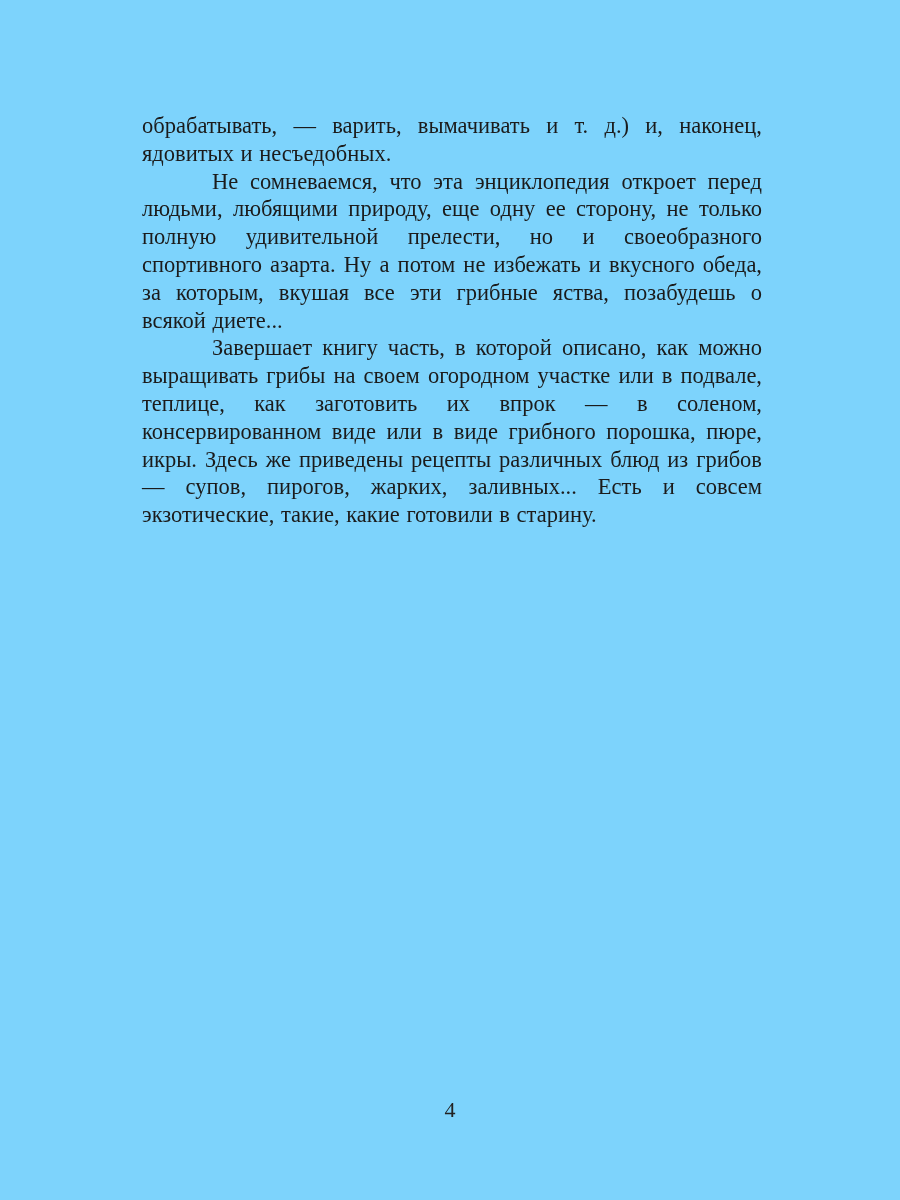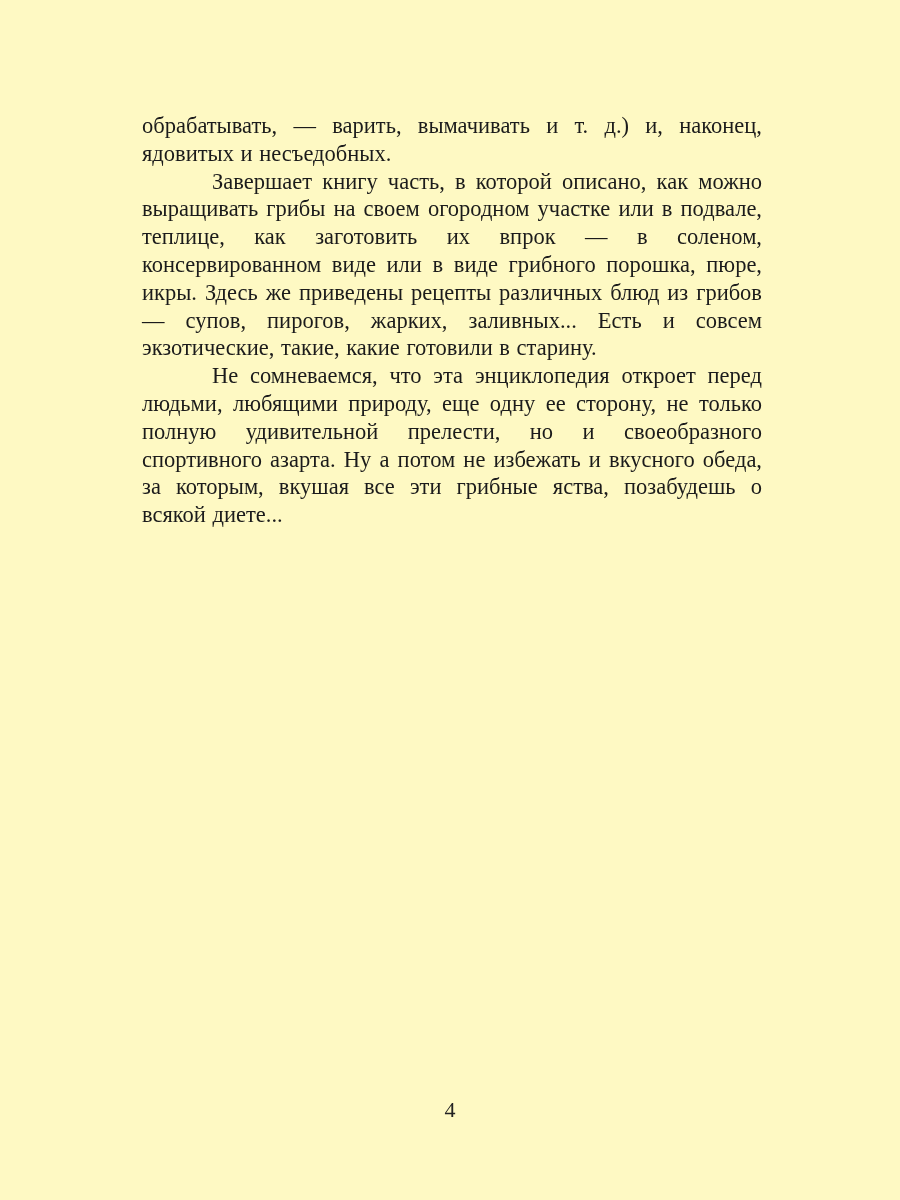--- a/index.html
+++ b/index.html
@@ -11,21 +11,21 @@
     height: 1200px;
     background: #ffffff;
     position: relative;
     overflow: hidden;
     font-family: "Liberation Serif", "DejaVu Serif", serif;
     color: #1b1b1b;
   }
   .scan-page {
     position: absolute;
     inset: 0;
-    background: #fef9c3;
+    background: #7dd3fc;
   }
   .text-block {
     position: absolute;
     top: 112px;
     left: 142px;
     width: 620px;
   }
   .text-block p {
     margin: 0;
     font-size: 22.5px;
@@ -53,21 +53,21 @@
     display: inline-block;
   }
 </style>
 </head>
 <body>
 
 <div class="scan-page">
 
   <div class="text-block">
     <p class="no-indent">обрабатывать, — варить, вымачивать и т. д.) и, наконец, ядовитых и несъедобных.</p>
+    <p>Не сомневаемся, что эта энциклопедия откроет перед людьми, любящими природу, еще одну ее сторону, не только полную удивительной прелести, но и своеобразного спортивного азарта. Ну а потом не избежать и вкусного обеда, за которым, вкушая все эти грибные яства, позабудешь о всякой диете...</p>
     <p>Завершает книгу часть, в которой описано, как можно выращивать грибы на своем огородном участке или в подвале, теплице, как заготовить их впрок — в соленом, консервированном виде или в виде грибного порошка, пюре, икры. Здесь же приведены рецепты различных блюд из грибов — супов, пирогов, жарких, заливных... Есть и совсем экзотические, такие, какие готовили в старину.</p>
-    <p>Не сомневаемся, что эта энциклопедия откроет перед людьми, любящими природу, еще одну ее сторону, не только полную удивительной прелести, но и своеобразного спортивного азарта. Ну а потом не избежать и вкусного обеда, за которым, вкушая все эти грибные яства, позабудешь о всякой диете...</p>
   </div>
 
   <div class="page-footer">
     <span class="page-number">4</span>
   </div>
 
 </div>
 
 </body></html>

